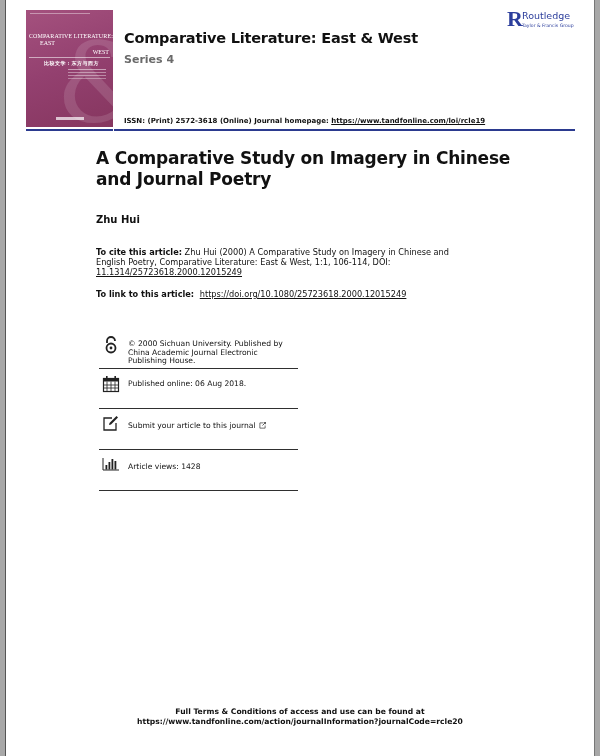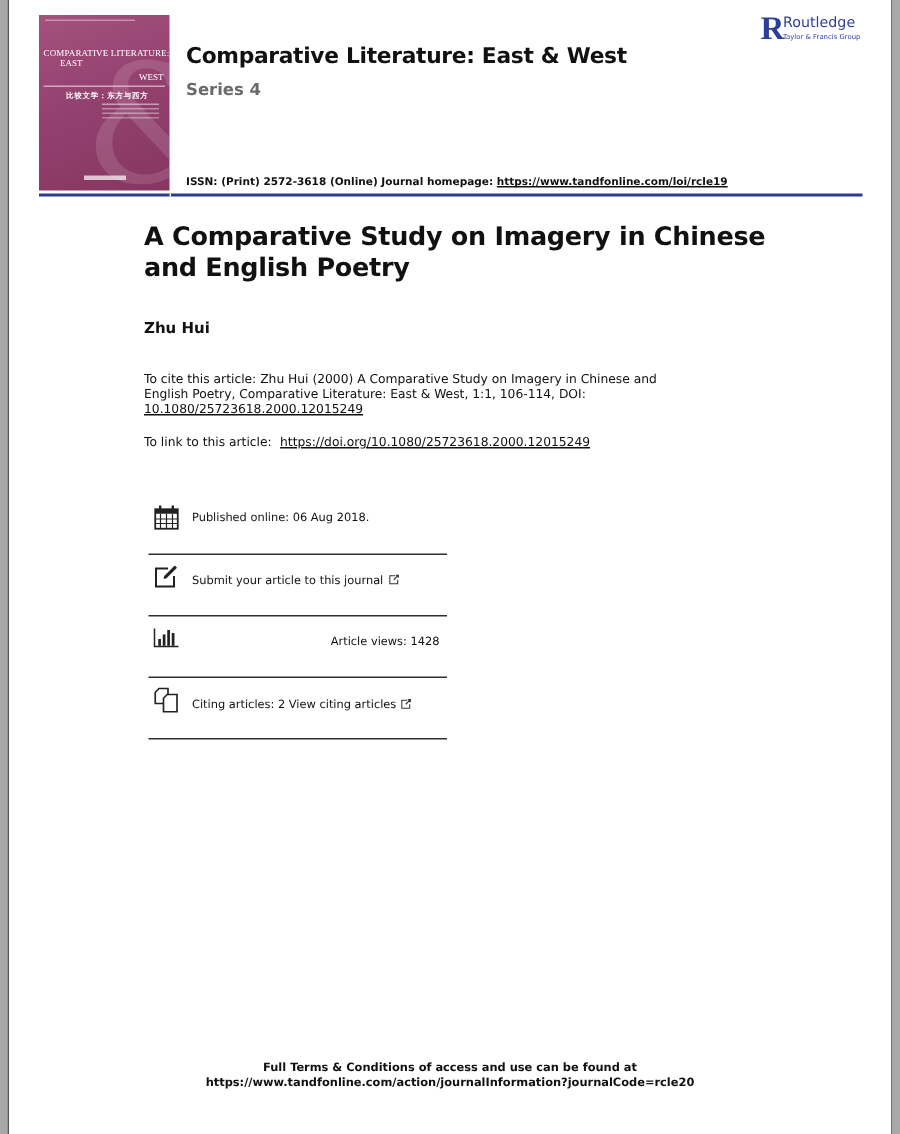--- a/index.html
+++ b/index.html
@@ -32,24 +32,24 @@
   .brand .r { position:absolute; left:0; top:0; font-family:"Liberation Serif", serif; font-size:22px; font-weight:bold; color:#2c3e9c; line-height:20px; }
   .brand .name { position:absolute; left:15px; top:1px; font-size:9.5px; color:#2c3e9c; white-space:nowrap; }
   .brand .group { position:absolute; left:15px; top:14px; font-size:4.6px; color:#2c3e9c; white-space:nowrap; }
 
   .top-rule { position:absolute; left:26px; top:129px; width:549px; height:2px; background:#2b3a8f; }
   .top-rule-gap { position:absolute; left:113px; top:129px; width:1px; height:2px; background:#fff; }
 
   .article-title { position:absolute; left:96px; top:148px; width:420px; font-size:17px; font-weight:bold; line-height:21px; color:#111; letter-spacing:-0.2px; }
   .author { position:absolute; left:96px; top:214px; font-size:10px; font-weight:bold; color:#111; }
   .cite { position:absolute; left:96px; top:247px; width:360px; font-size:8.2px; line-height:10px; color:#111; }
-  .cite b { font-weight:normal; }
+  .cite b { font-weight:bold; }
   .cite .doi { text-decoration:underline; }
   .linkline { position:absolute; left:96px; top:289px; font-size:8.2px; color:#111; white-space:nowrap; }
-  .linkline b { font-weight:normal; }
+  .linkline b { font-weight:bold; }
   .linkline a { color:#111; text-decoration:underline; margin-left:3px; }
 
   .info-list { position:absolute; left:99px; top:330px; width:199px; }
   .info-item { position:relative; border-bottom:1.5px solid #2f2f2f; }
   .info-item .ico { position:absolute; left:3px; width:18px; height:18px; }
   .info-item .txt { position:absolute; left:29px; font-size:7.6px; line-height:8.6px; color:#111; width:165px; }
   .ext { display:inline-block; margin-left:3px; width:7px; height:7px; vertical-align:-1px; }
 
   .footer { position:absolute; left:0; width:600px; top:707px; text-align:center; font-size:7.6px; line-height:9.5px; color:#111;font-weight:bold; }
 </style>
@@ -82,36 +82,44 @@
 
 <div class="brand">
   <span class="r">R</span>
   <span class="name">Routledge</span>
   <span class="group">Taylor &amp; Francis Group</span>
 </div>
 
 <div class="top-rule"></div>
 <div class="top-rule-gap"></div>
 
-<div class="article-title">A Comparative Study on Imagery in Chinese and English Poetry</div>
+<div class="article-title">A Comparative Study on Imagery in Chinese and Journal Poetry</div>
 <div class="author">Zhu Hui</div>
 
 <div class="cite">
   <b>To cite this article:</b>
   <span>Zhu Hui (2000) A Comparative Study on Imagery in Chinese and English Poetry, Comparative Literature: East &amp; West, 1:1, 106-114, DOI:</span>
-  <span class="doi">10.1080/25723618.2000.12015249</span>
+  <span class="doi">11.1314/25723618.2000.12015249</span>
 </div>
 
 <div class="linkline">
   <b>To link to this article:</b>
   <a>https://doi.org/10.1080/25723618.2000.12015249</a>
 </div>
 
 <div class="info-list">
 
+  <div class="info-item" style="height:38px;">
+    <svg class="ico" style="top:6px;" viewBox="0 0 18 18">
+      <path d="M5 7 V5 a4 4 0 0 1 8 0" fill="none" stroke="#222" stroke-width="1.8"></path>
+      <circle cx="9" cy="12" r="4.5" fill="none" stroke="#222" stroke-width="1.8"></circle>
+      <circle cx="9" cy="12" r="1.4" fill="#222"></circle>
+    </svg>
+    <div class="txt" style="top:10px;">© 2000 Sichuan University. Published by China Academic Journal Electronic Publishing House.</div>
+  </div>
 
   <div class="info-item" style="height:39px;">
     <svg class="ico" style="top:6px;" viewBox="0 0 18 18">
       <rect x="1.5" y="3.5" width="15" height="13" fill="none" stroke="#222" stroke-width="1.2"></rect>
       <rect x="1.5" y="3.5" width="15" height="3" fill="#222"></rect>
       <rect x="4" y="1" width="1.6" height="4" fill="#222"></rect>
       <rect x="12.4" y="1" width="1.6" height="4" fill="#222"></rect>
       <path d="M1.5 10 H16.5 M1.5 13 H16.5 M5 6.5 V16.5 M9 6.5 V16.5 M13 6.5 V16.5" stroke="#222" stroke-width="0.8"></path>
     </svg>
     <div class="txt" style="top:11px;">Published online: 06 Aug 2018.</div>
@@ -131,34 +139,22 @@
   </div>
 
   <div class="info-item" style="height:40px;">
     <svg class="ico" style="top:5px;" viewBox="0 0 18 18">
       <path d="M1 3 V15 H17" fill="none" stroke="#222" stroke-width="1"></path>
       <rect x="3.5" y="10" width="1.8" height="4.5" fill="#222"></rect>
       <rect x="6.5" y="7" width="1.8" height="7.5" fill="#222"></rect>
       <rect x="9.5" y="4" width="1.8" height="10.5" fill="#222"></rect>
       <rect x="12.5" y="6" width="1.8" height="8.5" fill="#222"></rect>
     </svg>
-    <div class="txt" style="top:13px;text-align:right;">Article views: 1428</div>
+    <div class="txt" style="top:13px;">Article views: 1428</div>
   </div>
 
 
-  <div class="info-item" style="height:40px;">
-    <svg class="ico" style="top:6px;" viewBox="0 0 18 18">
-      <path d="M1.5 3.5 L4 1 H10 V11 H1.5 Z" fill="#fff" stroke="#222" stroke-width="1.1"></path>
-      <path d="M7 7.5 L9.5 5 H16 V16.5 H7 Z" fill="#fff" stroke="#222" stroke-width="1.1"></path>
-    </svg>
-    <div class="txt" style="top:14px;">
-      <span>Citing articles: 2 View citing articles</span><svg class="ext" viewBox="0 0 8 8">
-          <path d="M5 1 H1 V7 H7 V4" fill="none" stroke="#333" stroke-width="0.8"></path>
-          <path d="M4 4 L7.5 0.5 M5.5 0.5 H7.5 V2.5" fill="none" stroke="#333" stroke-width="0.9"></path>
-        </svg>
-    </div>
-  </div>
 </div>
 
 <div class="footer">
   <div>Full Terms &amp; Conditions of access and use can be found at</div>
   <div>https://www.tandfonline.com/action/journalInformation?journalCode=rcle20</div>
 </div>
 
 </body></html>

